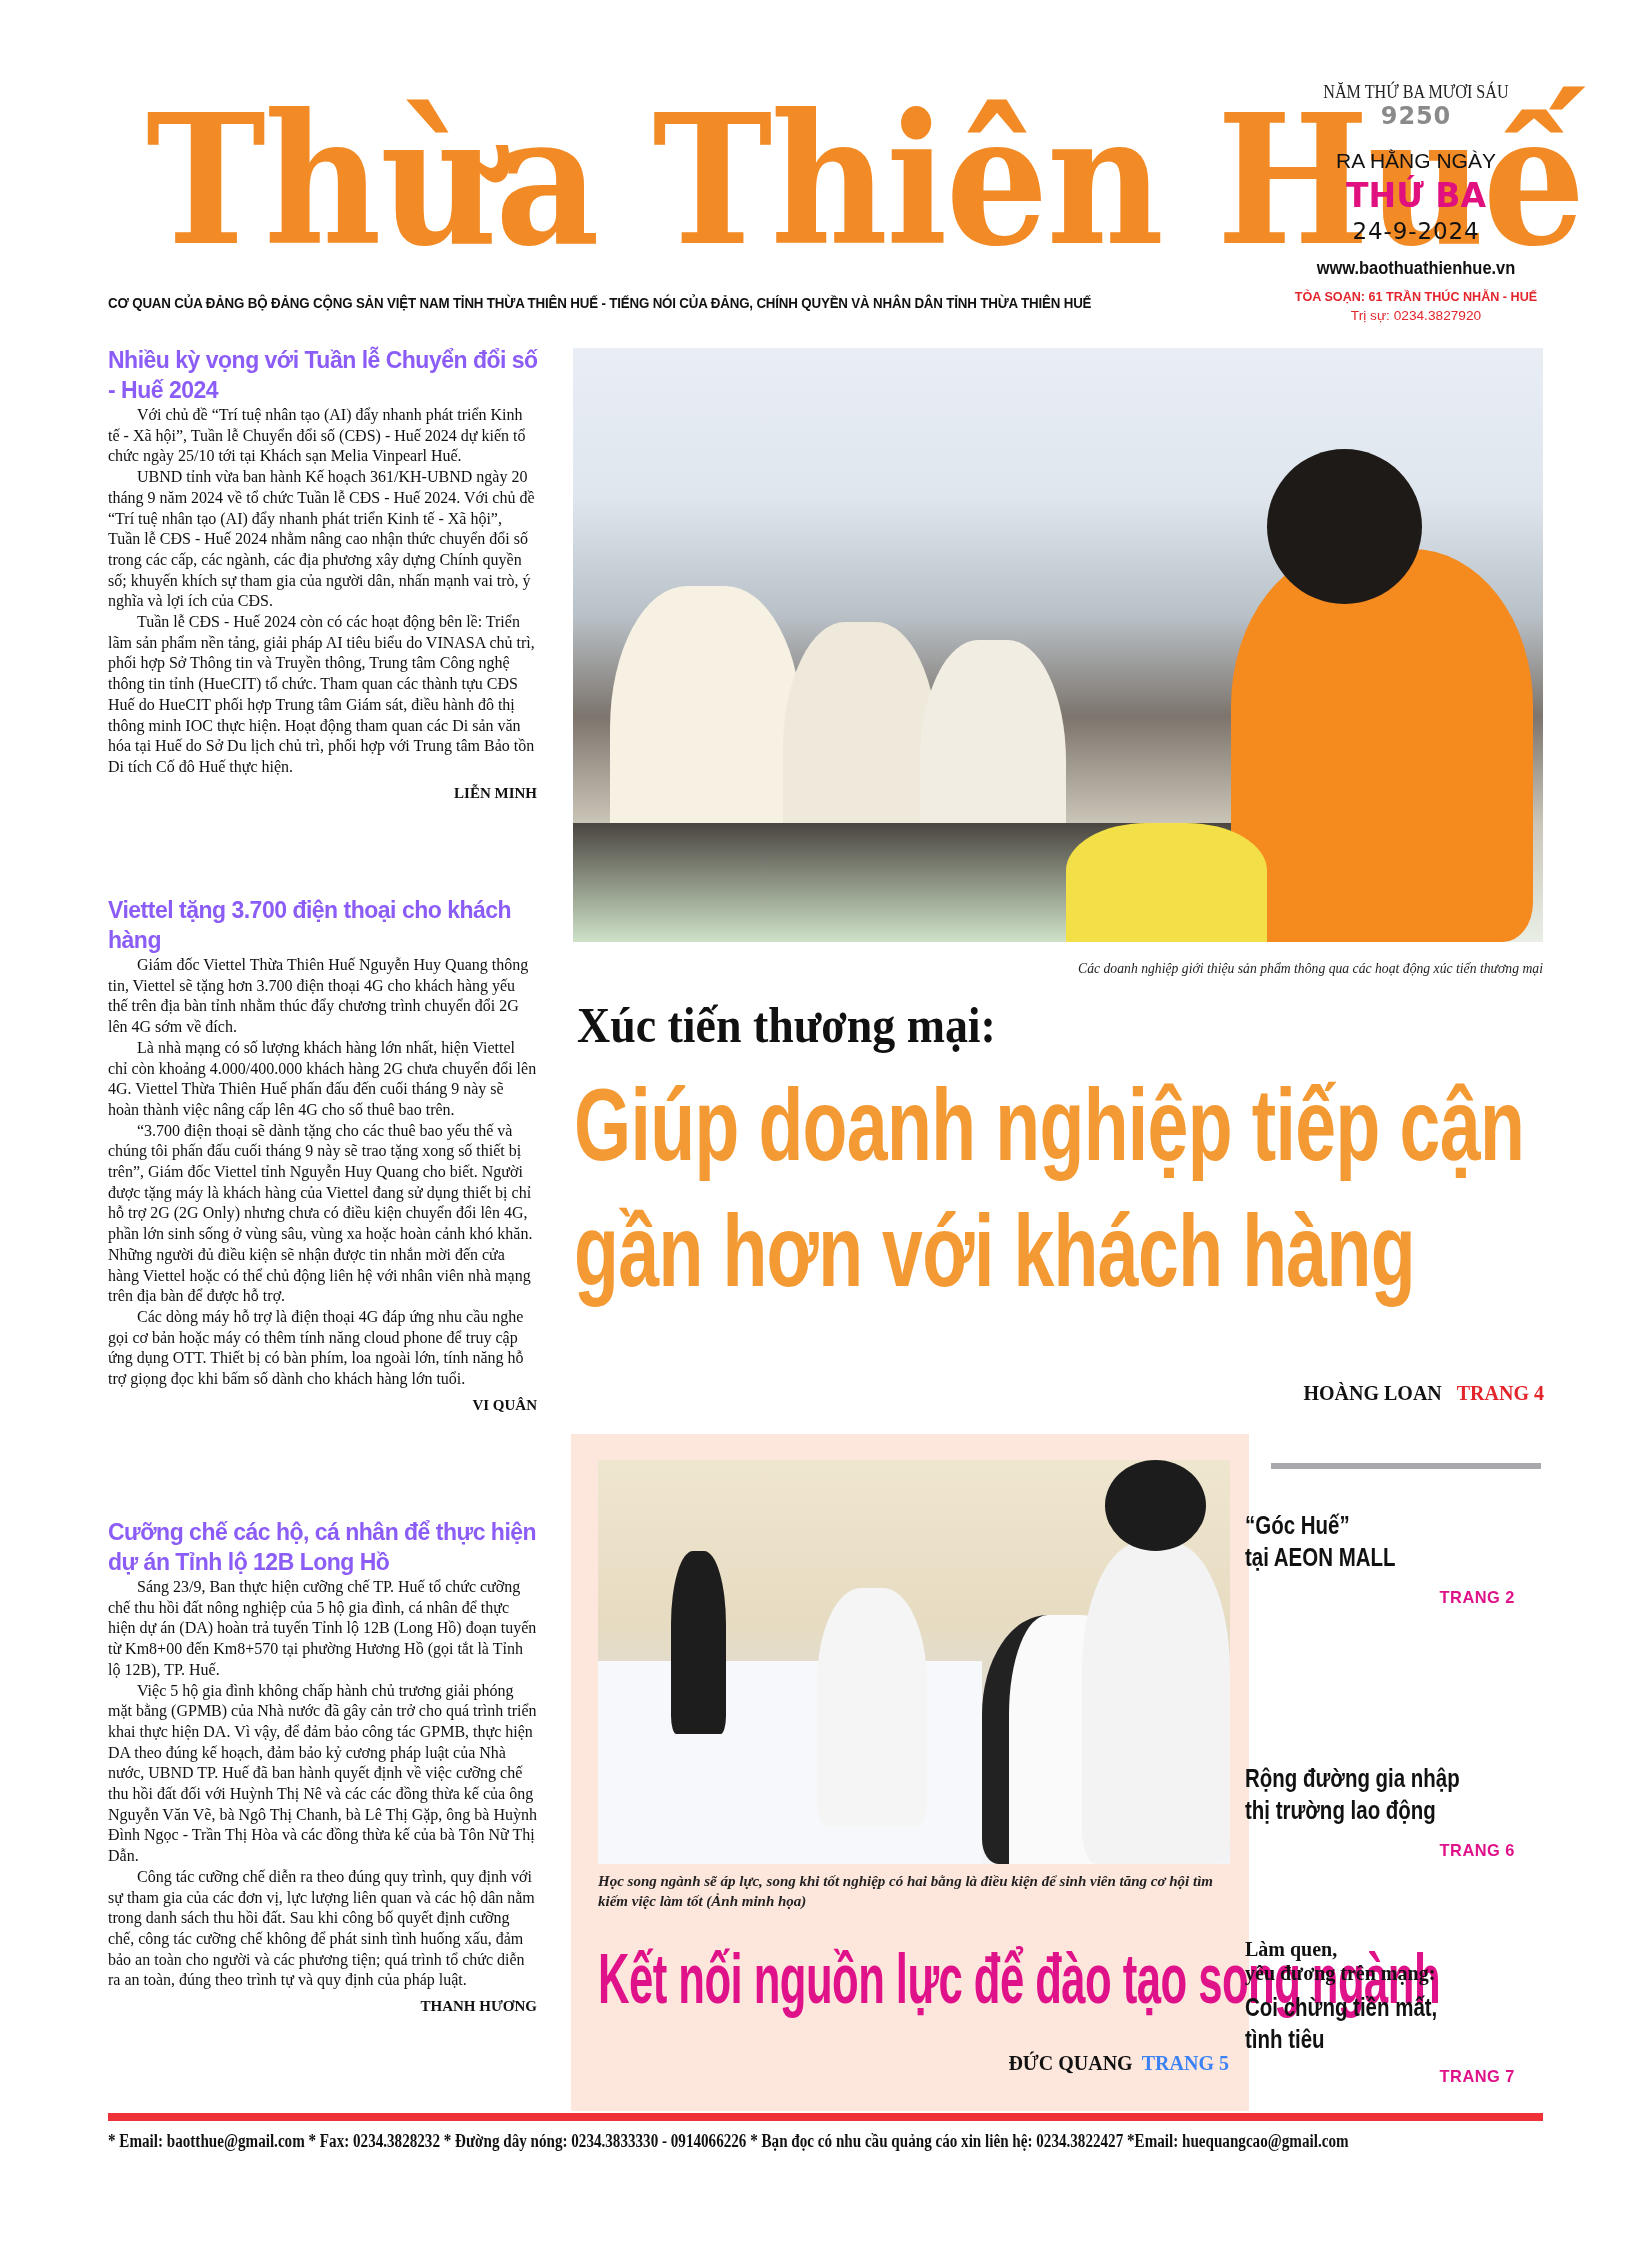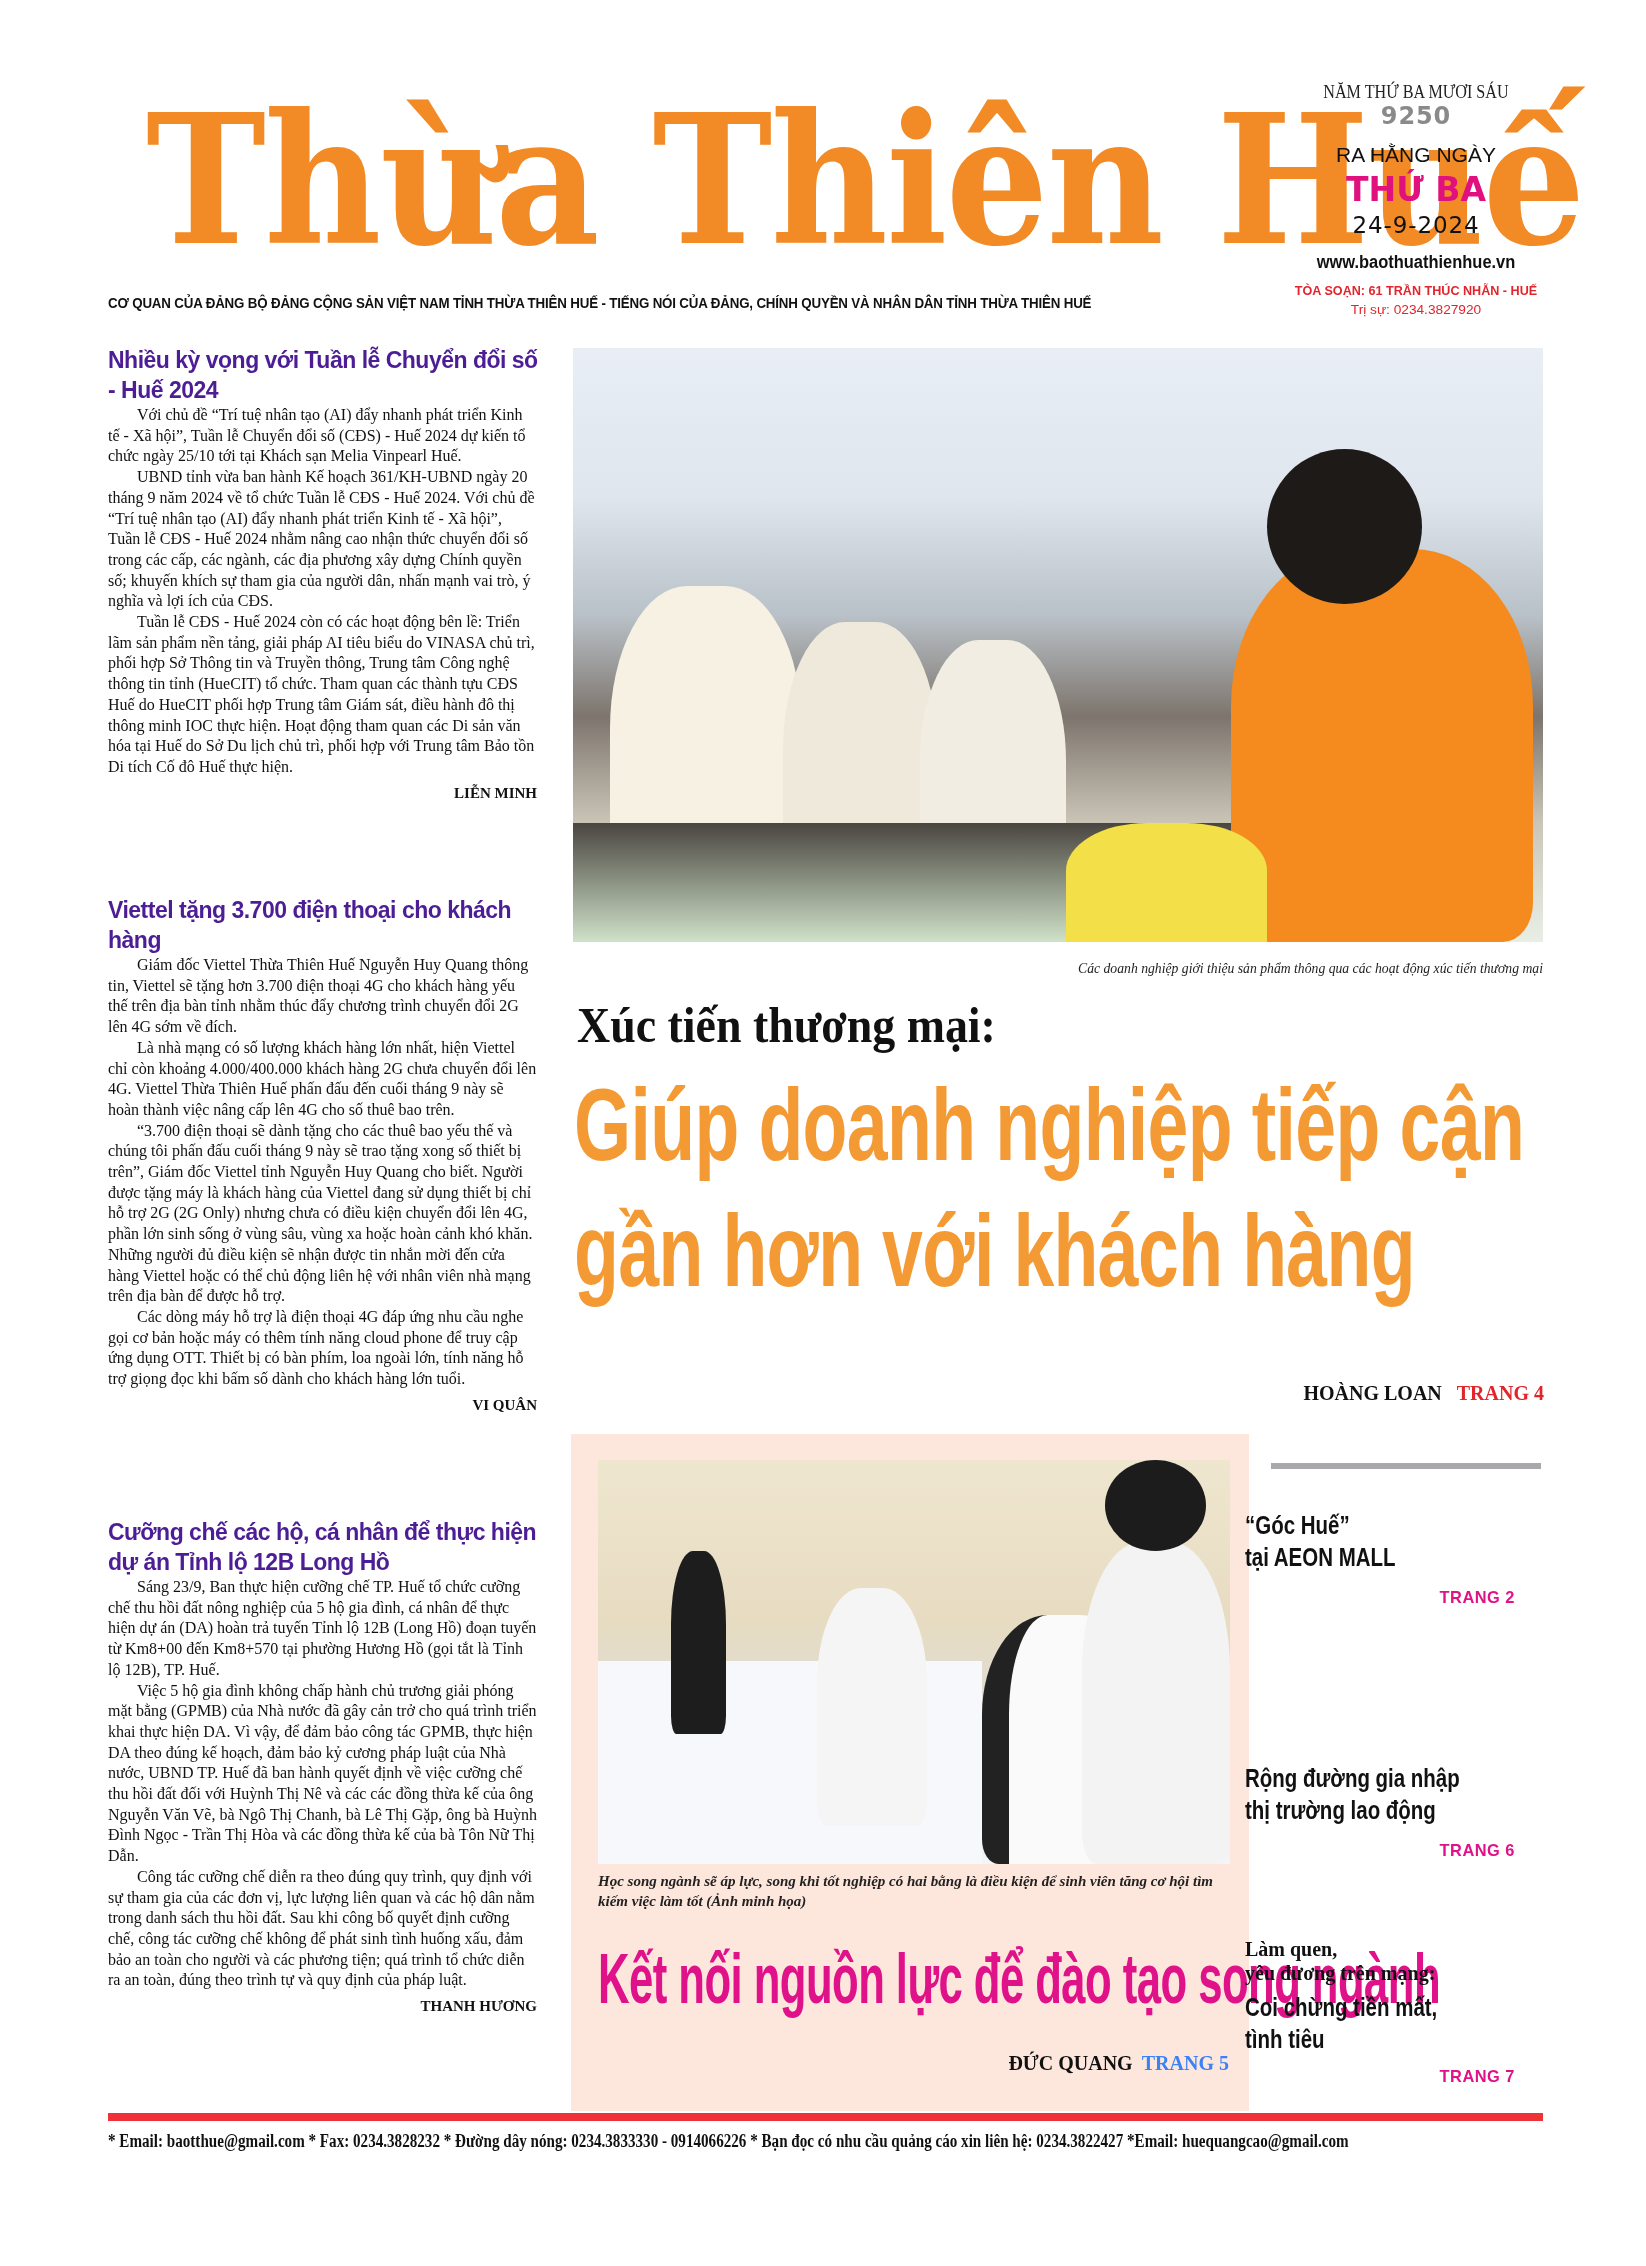--- a/index.html
+++ b/index.html
@@ -3,31 +3,31 @@
 <meta charset="utf-8">
 <style>
   html, body { margin:0; padding:0; background:#fff; }
   body { width:1647px; height:2267px; position:relative; overflow:hidden; font-family:"Liberation Serif", serif; color:#111; }
   .abs { position:absolute; }
   
   .masthead-title { left:146px; top:80px; width:1124px; height:201px; color:#f28a26; font-family:"DejaVu Serif", serif; font-weight:bold; font-size:179px; line-height:201px; letter-spacing:-1.8px; transform:scaleX(0.9); transform-origin:left top; white-space:nowrap; }
   .masthead-info { left:1279px; top:80px; width:274px; text-align:center; }
   .mi-year { font-family:"Liberation Serif", serif; font-size:19px; color:#222; transform:scaleX(0.85); white-space:nowrap; line-height:24px; }
   .mi-issue { font-family:"DejaVu Sans", sans-serif; font-weight:bold; font-size:24px; color:#8a8a8a; line-height:25.6px; letter-spacing:0.9px; }
-  .mi-daily { font-family:"Liberation Sans", sans-serif; font-size:21px; color:#111; line-height:31px; margin-top:9px; }
+  .mi-daily { font-family:"Liberation Sans", sans-serif; font-size:21px; color:#111; line-height:31px; margin-top:15px; }
   .mi-weekday { font-family:"DejaVu Sans", sans-serif; font-weight:bold; font-size:33px; color:#e0107f; line-height:40px; }
   .mi-date { font-family:"DejaVu Sans", sans-serif; font-size:23px; color:#111; line-height:31px; letter-spacing:0.9px; }
   .mi-web { font-family:"Liberation Sans", sans-serif; font-weight:bold; font-size:18.3px; color:#111; line-height:31px; margin-top:5.5px; transform:scaleX(0.9); }
   .mi-addr { font-family:"Liberation Sans", sans-serif; font-weight:bold; font-size:13.7px; color:#e3242b; line-height:20px; white-space:nowrap; transform:scaleX(0.92); margin-top:3.7px;}
   .mi-phone { font-family:"Liberation Sans", sans-serif; font-size:13.7px; color:#e3242b; line-height:18.3px; }
   .tagline { left:108px; top:294px; width:1160px; font-family:"Liberation Sans", sans-serif; font-weight:bold; font-size:15.5px; color:#111; white-space:nowrap; transform:scaleX(0.86); transform-origin:left top; letter-spacing:-0.2px; }
 
   
   .col-left { left:108px; width:429px; }
-  .headline-sm { font-family:"Liberation Sans", sans-serif; font-weight:bold; font-size:26.5px; line-height:30px; color:#4c1d95; transform:scaleX(0.82); transform-origin:left top; width:521px; letter-spacing:-0.3px; }
+  .headline-sm { font-family:"Liberation Sans", sans-serif; font-weight:bold; font-size:26.5px; line-height:30px; color:#8b5cf6; transform:scaleX(0.82); transform-origin:left top; width:521px; letter-spacing:-0.3px; }
   .body-text { font-family:"Liberation Serif", serif; font-size:16px; line-height:20.7px; color:#111; text-align:left; }
   .body-text p { margin:0; text-indent:29px; }
   .byline { text-align:right; font-family:"Liberation Serif", serif; font-weight:bold; font-size:15px; margin-top:7.3px; }
 
   
   .photo { overflow:hidden; }
   .photo1 { left:573px; top:348px; width:970px; height:594px; background:linear-gradient(180deg,#e9eef5 0%,#dfe6ee 25%,#b9c1c8 45%,#7d756d 62%,#cbc5b8 80%,#e9efe6 100%); }
   .photo2 { left:598px; top:1460px; width:632px; height:404px; background:linear-gradient(180deg,#efe6cf 0%,#e7dcc2 40%,#dcdcdc 70%,#f3f5f8 100%); }
   .figure { position:absolute; border-radius:40% 40% 10% 10%; }
   .caption1 { left:573px; top:961px; width:970px; text-align:right; font-family:"Liberation Serif", serif; font-style:italic; font-weight:normal; font-size:13.7px; color:#222; }

